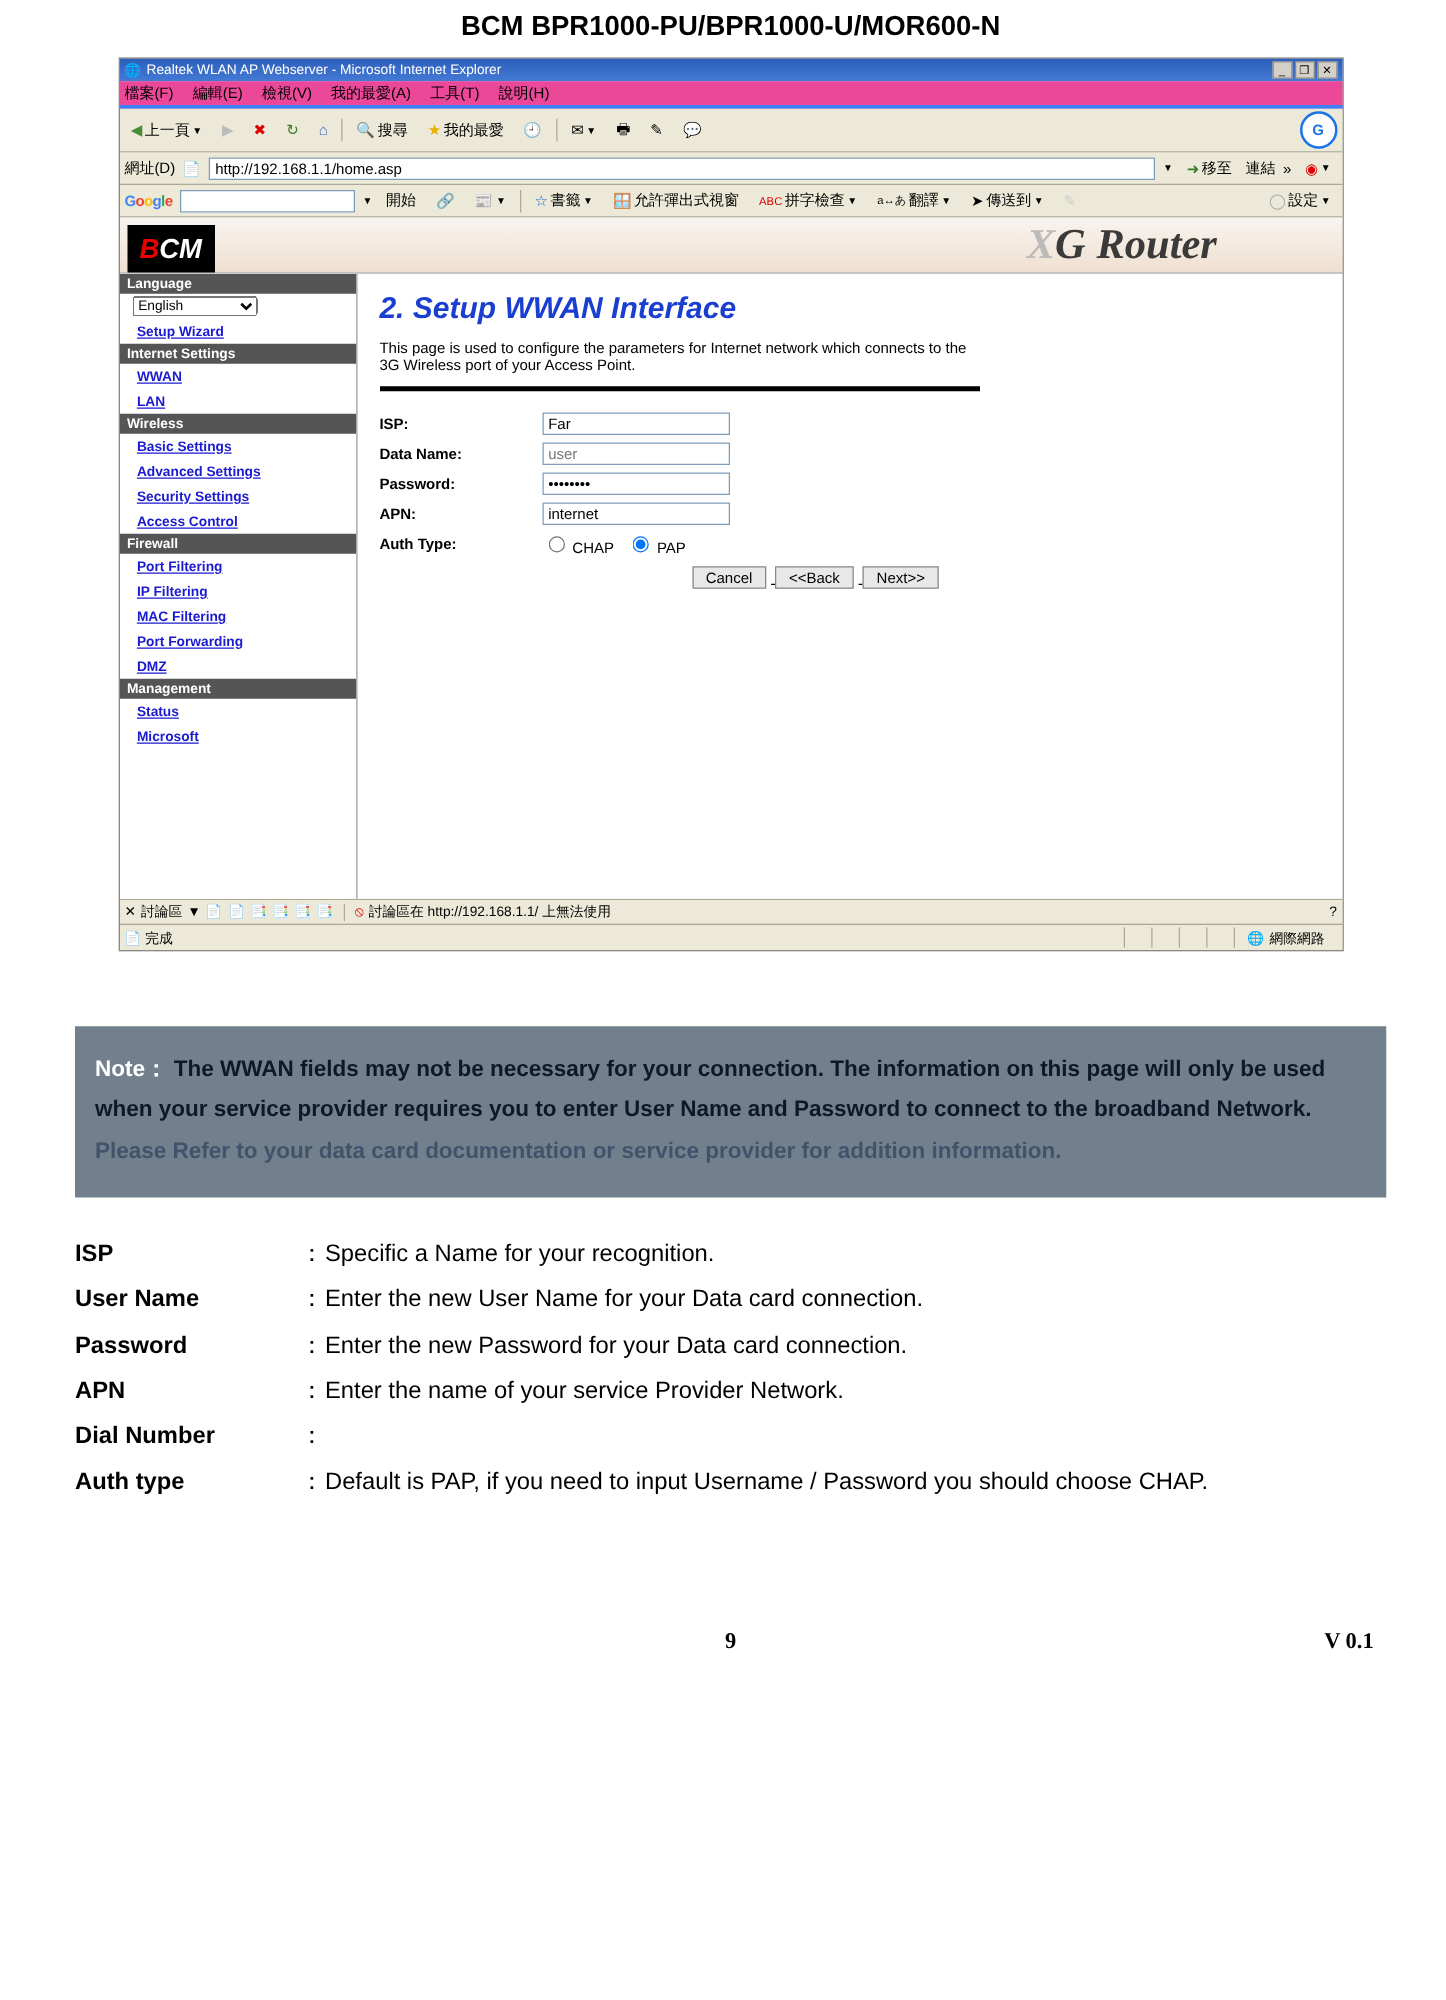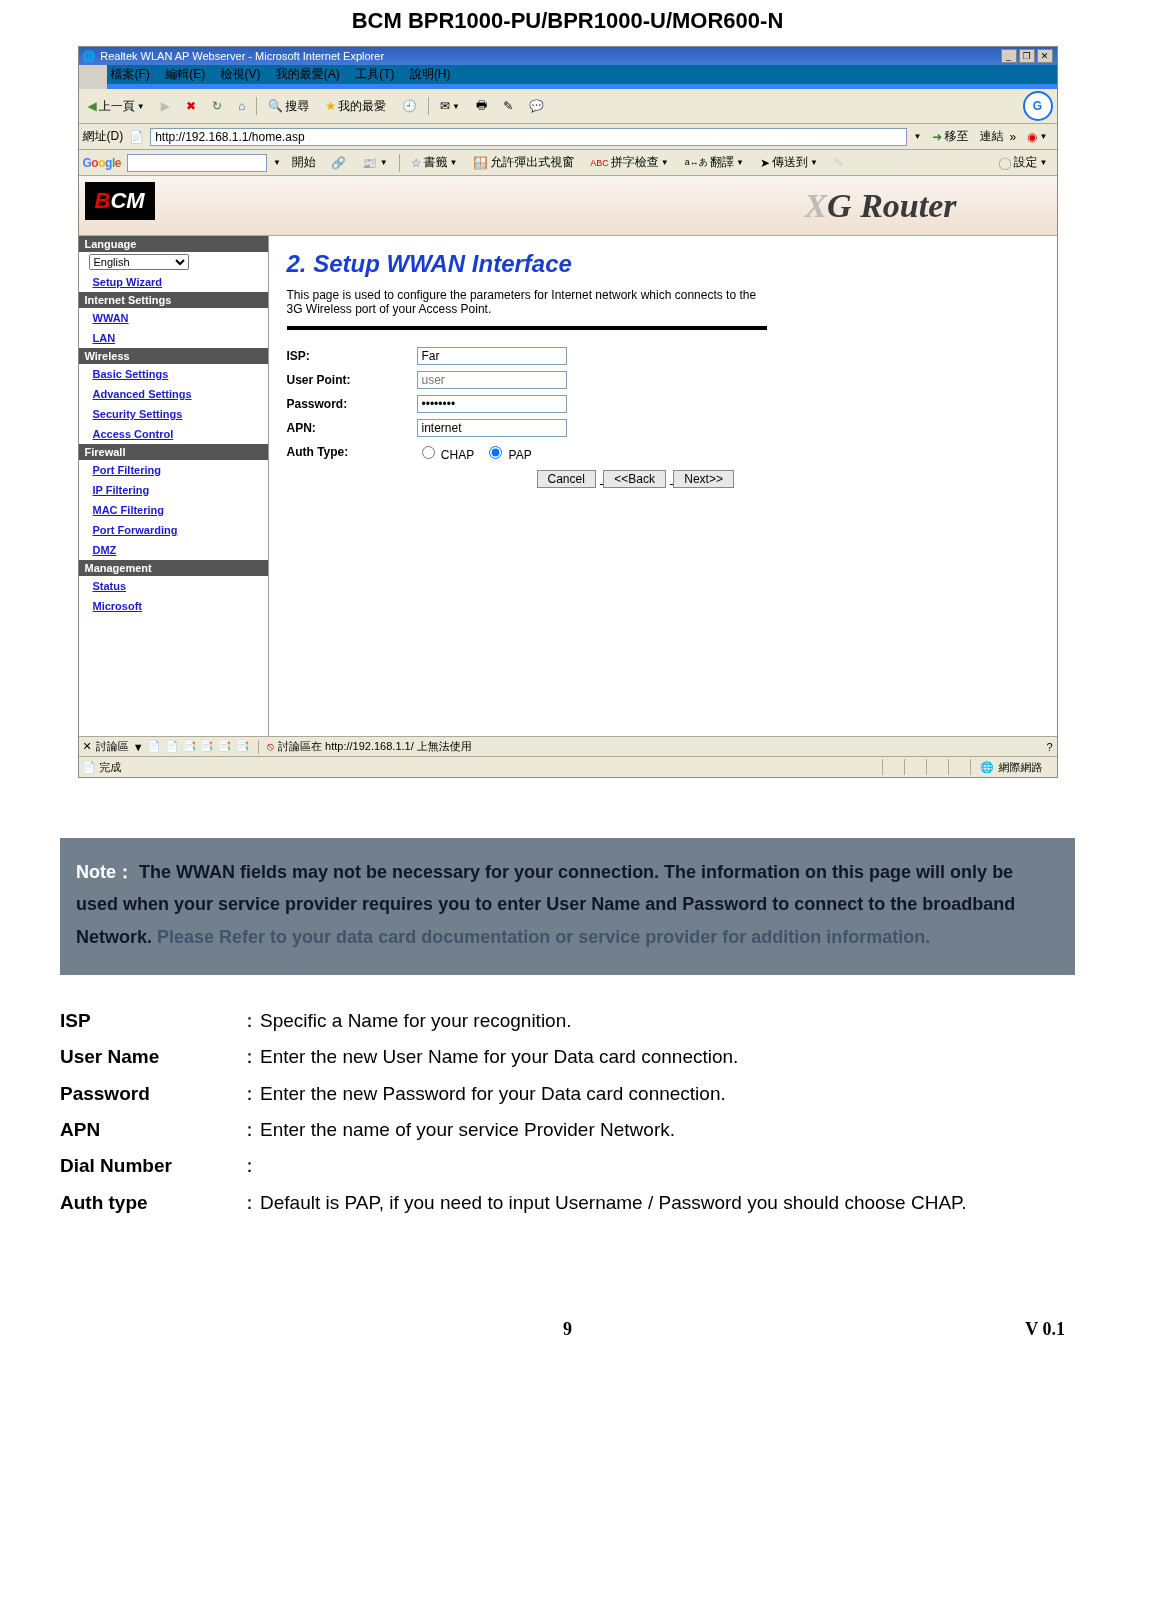--- a/index.html
+++ b/index.html
@@ -6,21 +6,21 @@
   html, body { margin: 0; padding: 0; }
   body {
     width: 1157px;
     font-family: Arial, Helvetica, sans-serif;
     background: #fff;
     color: #000;
   }
 
   .page {
     width: 1157px;
-    padding: 0 82px 60px 60px;
+    padding: 0 48px 60px 60px;
   }
 
   .doc-header {
     font-size: 22px;
     font-weight: bold;
     text-align: center;
     padding: 8px 0 12px 0;
   }
 
   
@@ -46,25 +46,24 @@
     width: 16px; height: 14px;
     background: #d4d0c8;
     border: 1px solid #888;
     font-size: 9px;
     text-align: center;
     line-height: 12px;
     color: #000;
   }
 
   .menubar {
-    background: #0369a1;
-    border-bottom: 5px solid #3b82f6;
+    background: #ec4899;
+    border-bottom: 3px solid #3b82f6;
     padding: 1px 4px;
     font-size: 12px;
-    margin-left: 28px;
   }
   .menubar span { margin-right: 12px; }
 
   .toolbar {
     background: #ece9d8;
     border-bottom: 1px solid #aca899;
     padding: 2px 4px;
     display: flex;
     align-items: center;
     gap: 6px;
@@ -108,21 +107,21 @@
   .gbar .g1{color:#4285F4}.gbar .g2{color:#EA4335}.gbar .g3{color:#FBBC05}.gbar .g4{color:#34A853}
 
   .content {
     display: flex;
     background: #fff;
     height: 500px;
     position: relative;
   }
 
   .router-banner {
-    height: 60px;
+    height: 45px;
     background: linear-gradient(#f8f4f0, #f0e0d0);
     display: flex;
     align-items: center;
     justify-content: flex-end;
     padding: 0 100px 0 0;
     border-bottom: 1px solid #aaa;
   }
   .router-banner .logo {
     position: absolute;
     left: 6px;
@@ -472,21 +471,21 @@
 
         <div class="main">
           <h2>2. Setup WWAN Interface</h2>
           <div class="desc">This page is used to configure the parameters for Internet network which connects to the 3G Wireless port of your Access Point.</div>
 
           <div class="fieldrow">
             <label>ISP:</label>
             <input type="text" value="Far" style="">
           </div>
           <div class="fieldrow">
-            <label>User Point:</label>
+            <label>Data Name:</label>
             <input type="text" style="color: rgb(153, 153, 153);" placeholder="user">
           </div>
           <div class="fieldrow">
             <label>Password:</label>
             <input type="text" value="••••••••" style="">
           </div>
           <div class="fieldrow">
             <label>APN:</label>
             <input type="text" value="internet" style="">
           </div>

